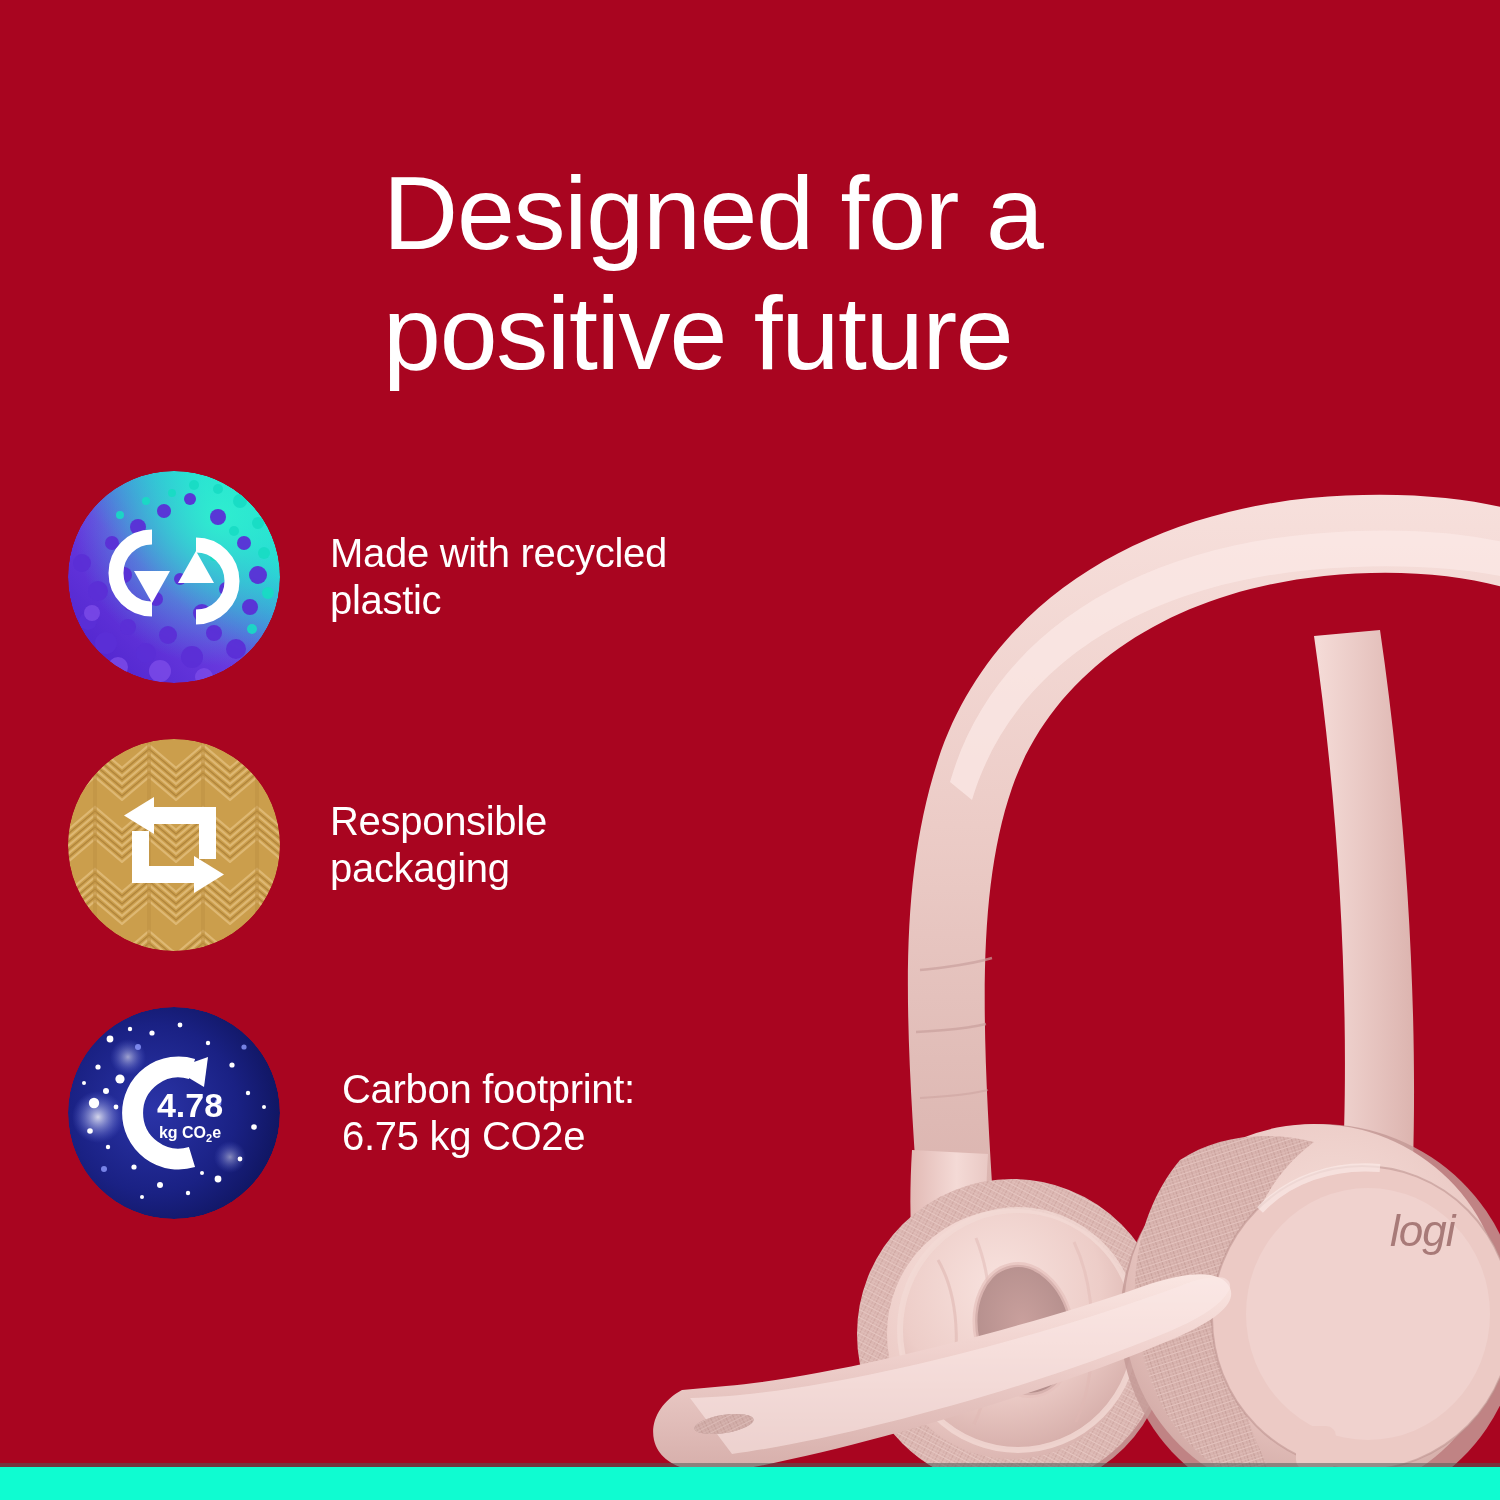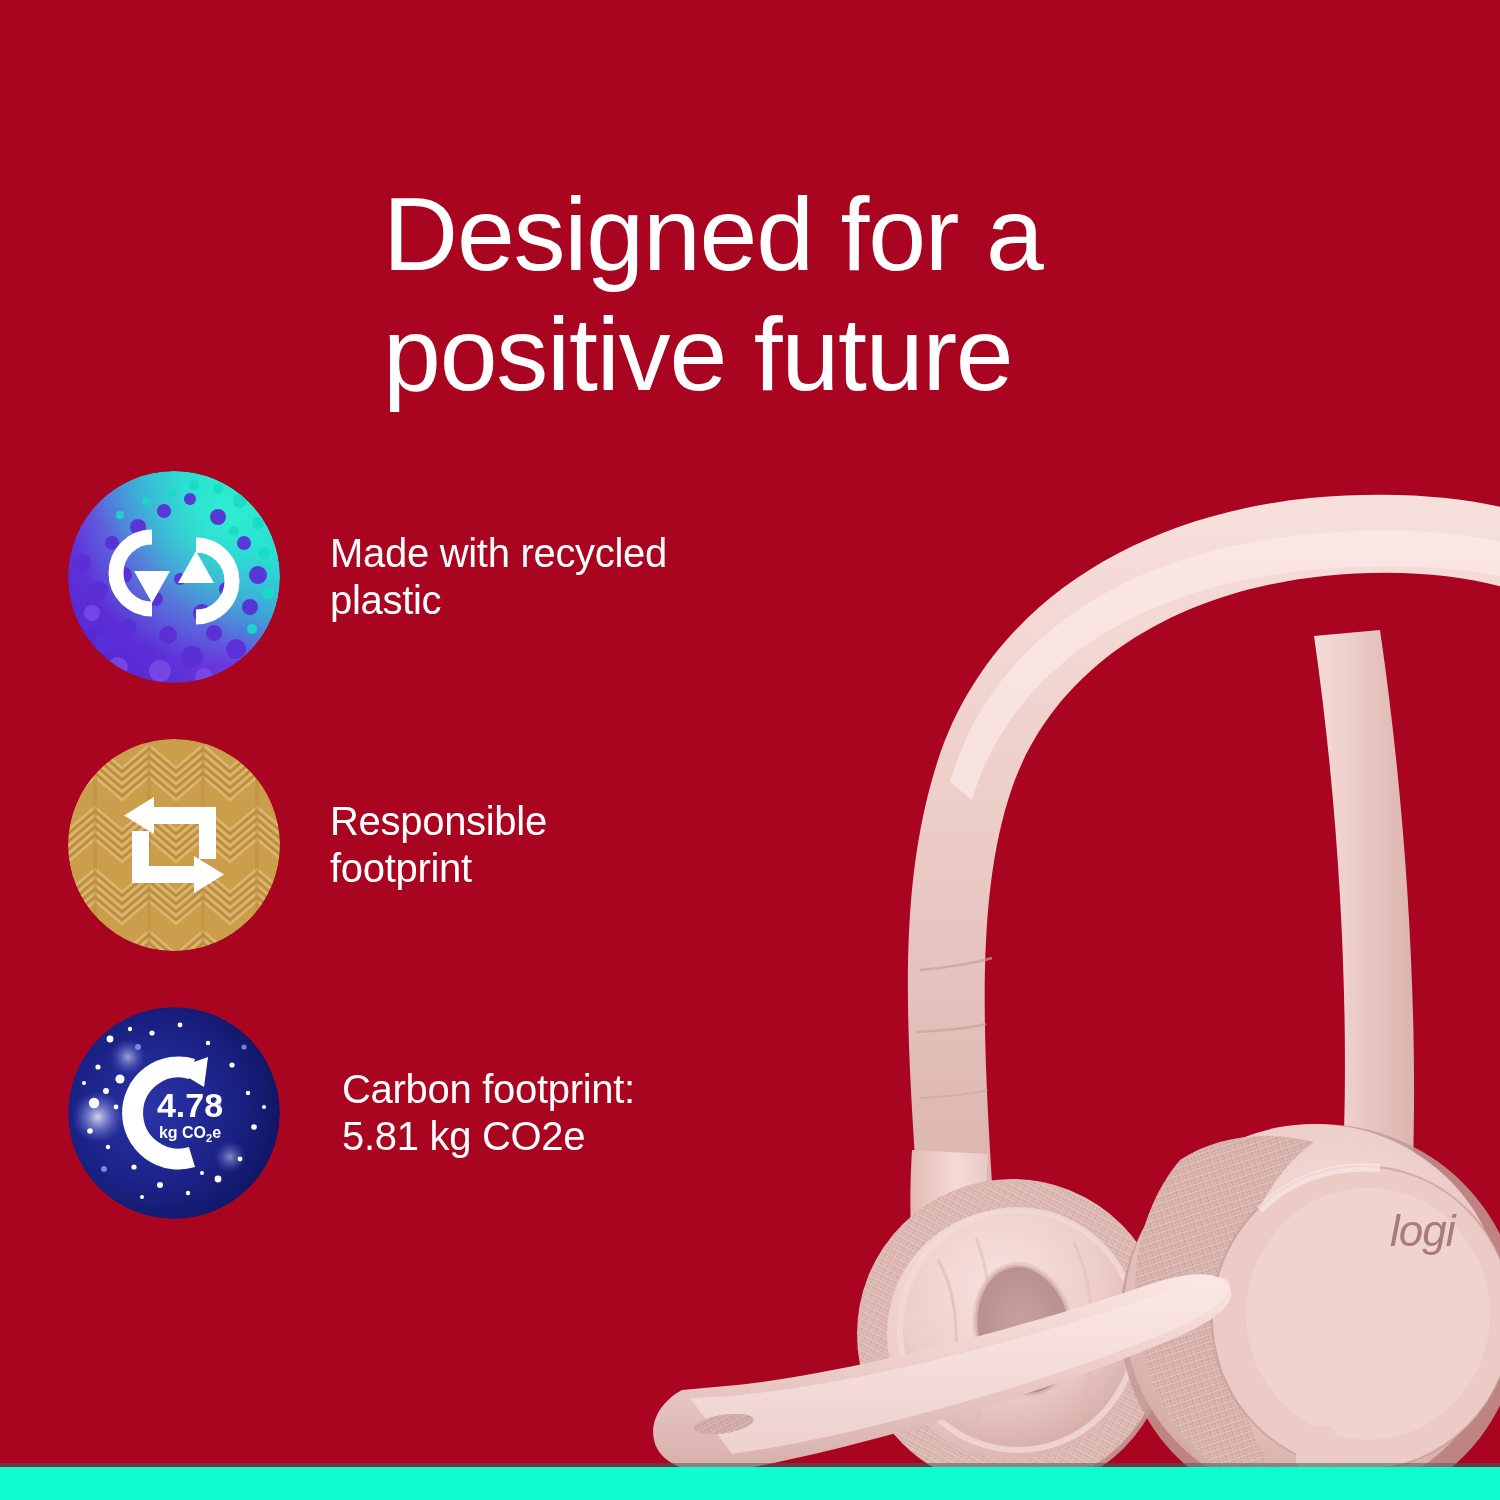--- a/index.html
+++ b/index.html
@@ -13,21 +13,21 @@
     height: 1500px;
     overflow: hidden;
     background: #a90520;
     font-family: "Liberation Sans", sans-serif;
   }
 
   
   #headline {
     position: absolute;
     left: 383px;
-    top: 104px;
+    top: 83px;
     width: 820px;
     color: #ffffff;
     font-size: 104px;
     line-height: 1.16;
     font-weight: 400;
     letter-spacing: -1.2px;
     white-space: pre-line;
   }
 
   
@@ -324,21 +324,21 @@
           <rect x="131" y="68" width="17" height="52"></rect>
           <polygon points="56 76.5 86 58 86 95"></polygon>
 
           <rect x="64" y="127" width="74" height="17"></rect>
           <rect x="64" y="92" width="17" height="52"></rect>
           <polygon points="156 135.5 126 117 126 154"></polygon>
         </g>
       </svg>
     </div>
     <div class="feature-label">Responsible
-footprint</div>
+packaging</div>
   </div>
 
   <div class="feature" id="feature-2">
     <div class="badge">
       <svg viewBox="0 0 212 212" xmlns="http://www.w3.org/2000/svg">
         <defs>
           <radialGradient id="gc1" cx="40%" cy="48%" r="72%">
             <stop offset="0%" stop-color="#2b34a8"></stop>
             <stop offset="55%" stop-color="#1a2184"></stop>
             <stop offset="100%" stop-color="#0b1050"></stop>
@@ -393,18 +393,18 @@
 
         <path d="M124 62 A46 46 0 1 0 124 150" fill="none" stroke="#ffffff" stroke-width="21" stroke-linecap="butt"></path>
         <polygon points="136 80 106 62 140 50" fill="#ffffff"></polygon>
         <text x="122" y="110" text-anchor="middle" font-family="'Liberation Sans', sans-serif" font-size="34" font-weight="bold" fill="#ffffff">4.78</text>
         <text x="122" y="131" text-anchor="middle" font-family="'Liberation Sans', sans-serif" font-size="16" font-weight="bold" fill="#ffffff">
           <tspan>kg CO</tspan><tspan dy="4" font-size="11">2</tspan><tspan dy="-4">e</tspan>
         </text>
       </svg>
     </div>
     <div class="feature-label">Carbon footprint:
-5.81 kg CO2e</div>
+6.75 kg CO2e</div>
   </div>
 
   <div id="accent-divider"></div>
   <div id="accent-bar"></div>
 </div>
 
 </body></html>

